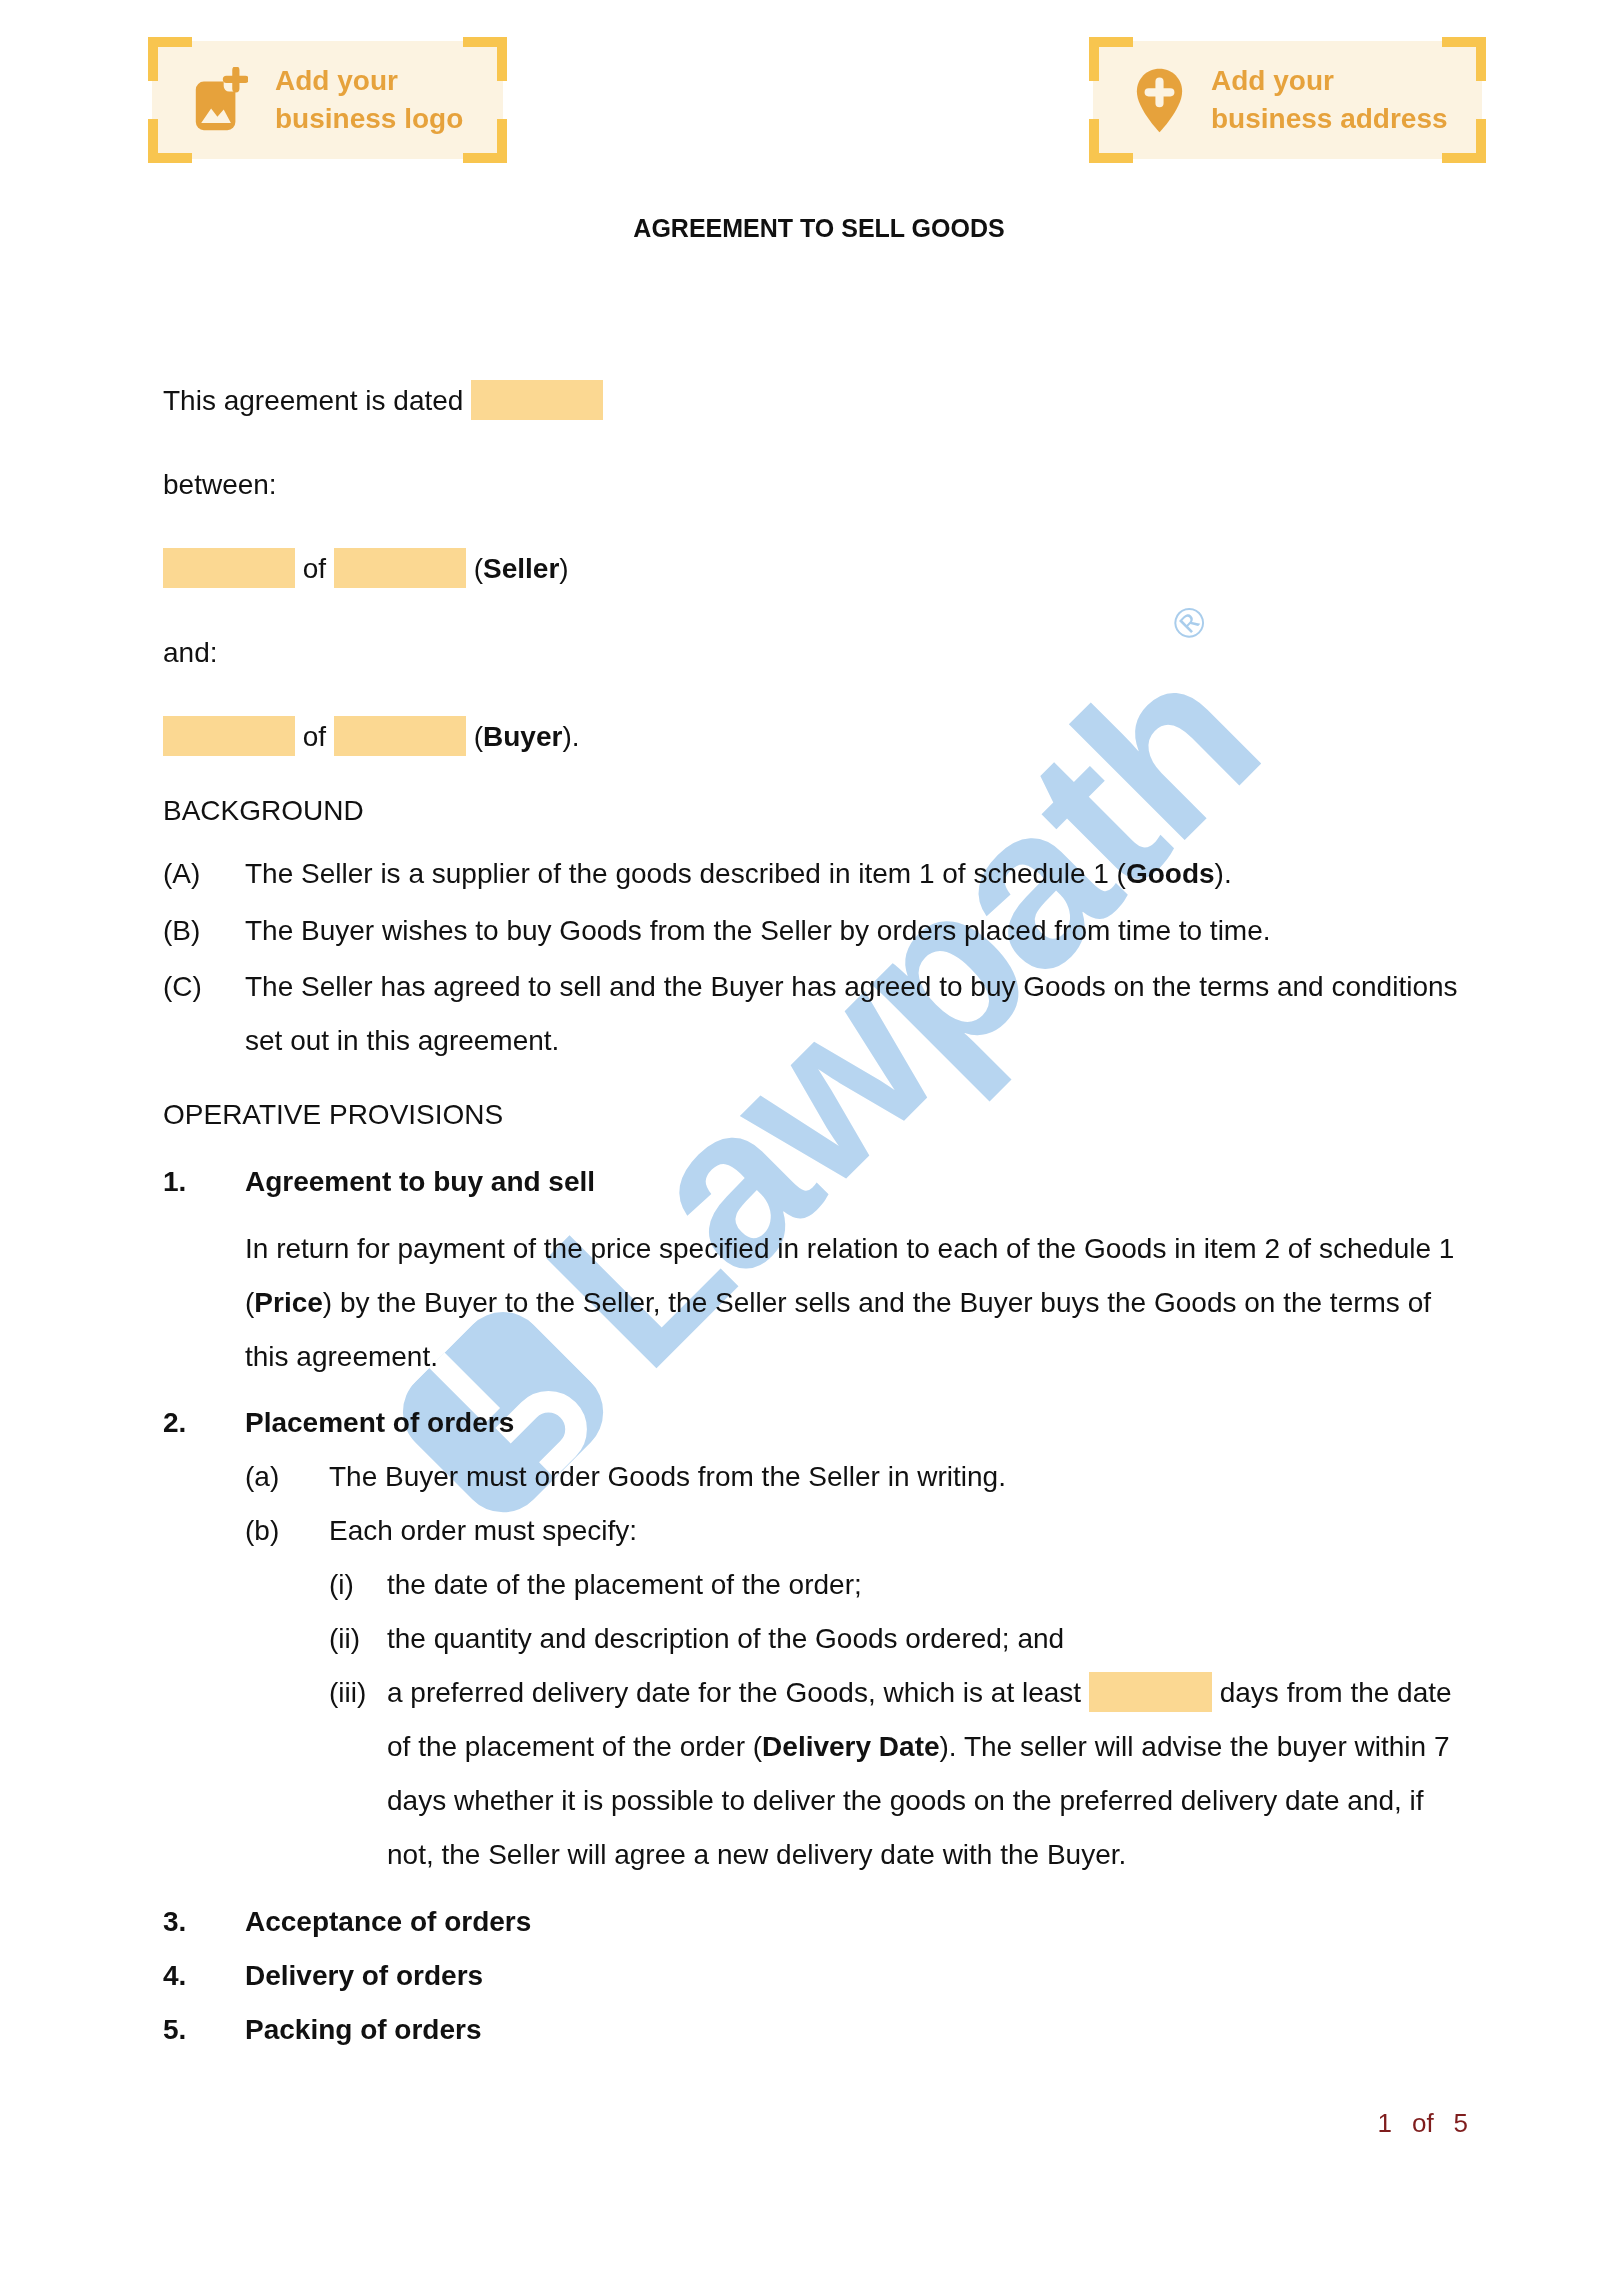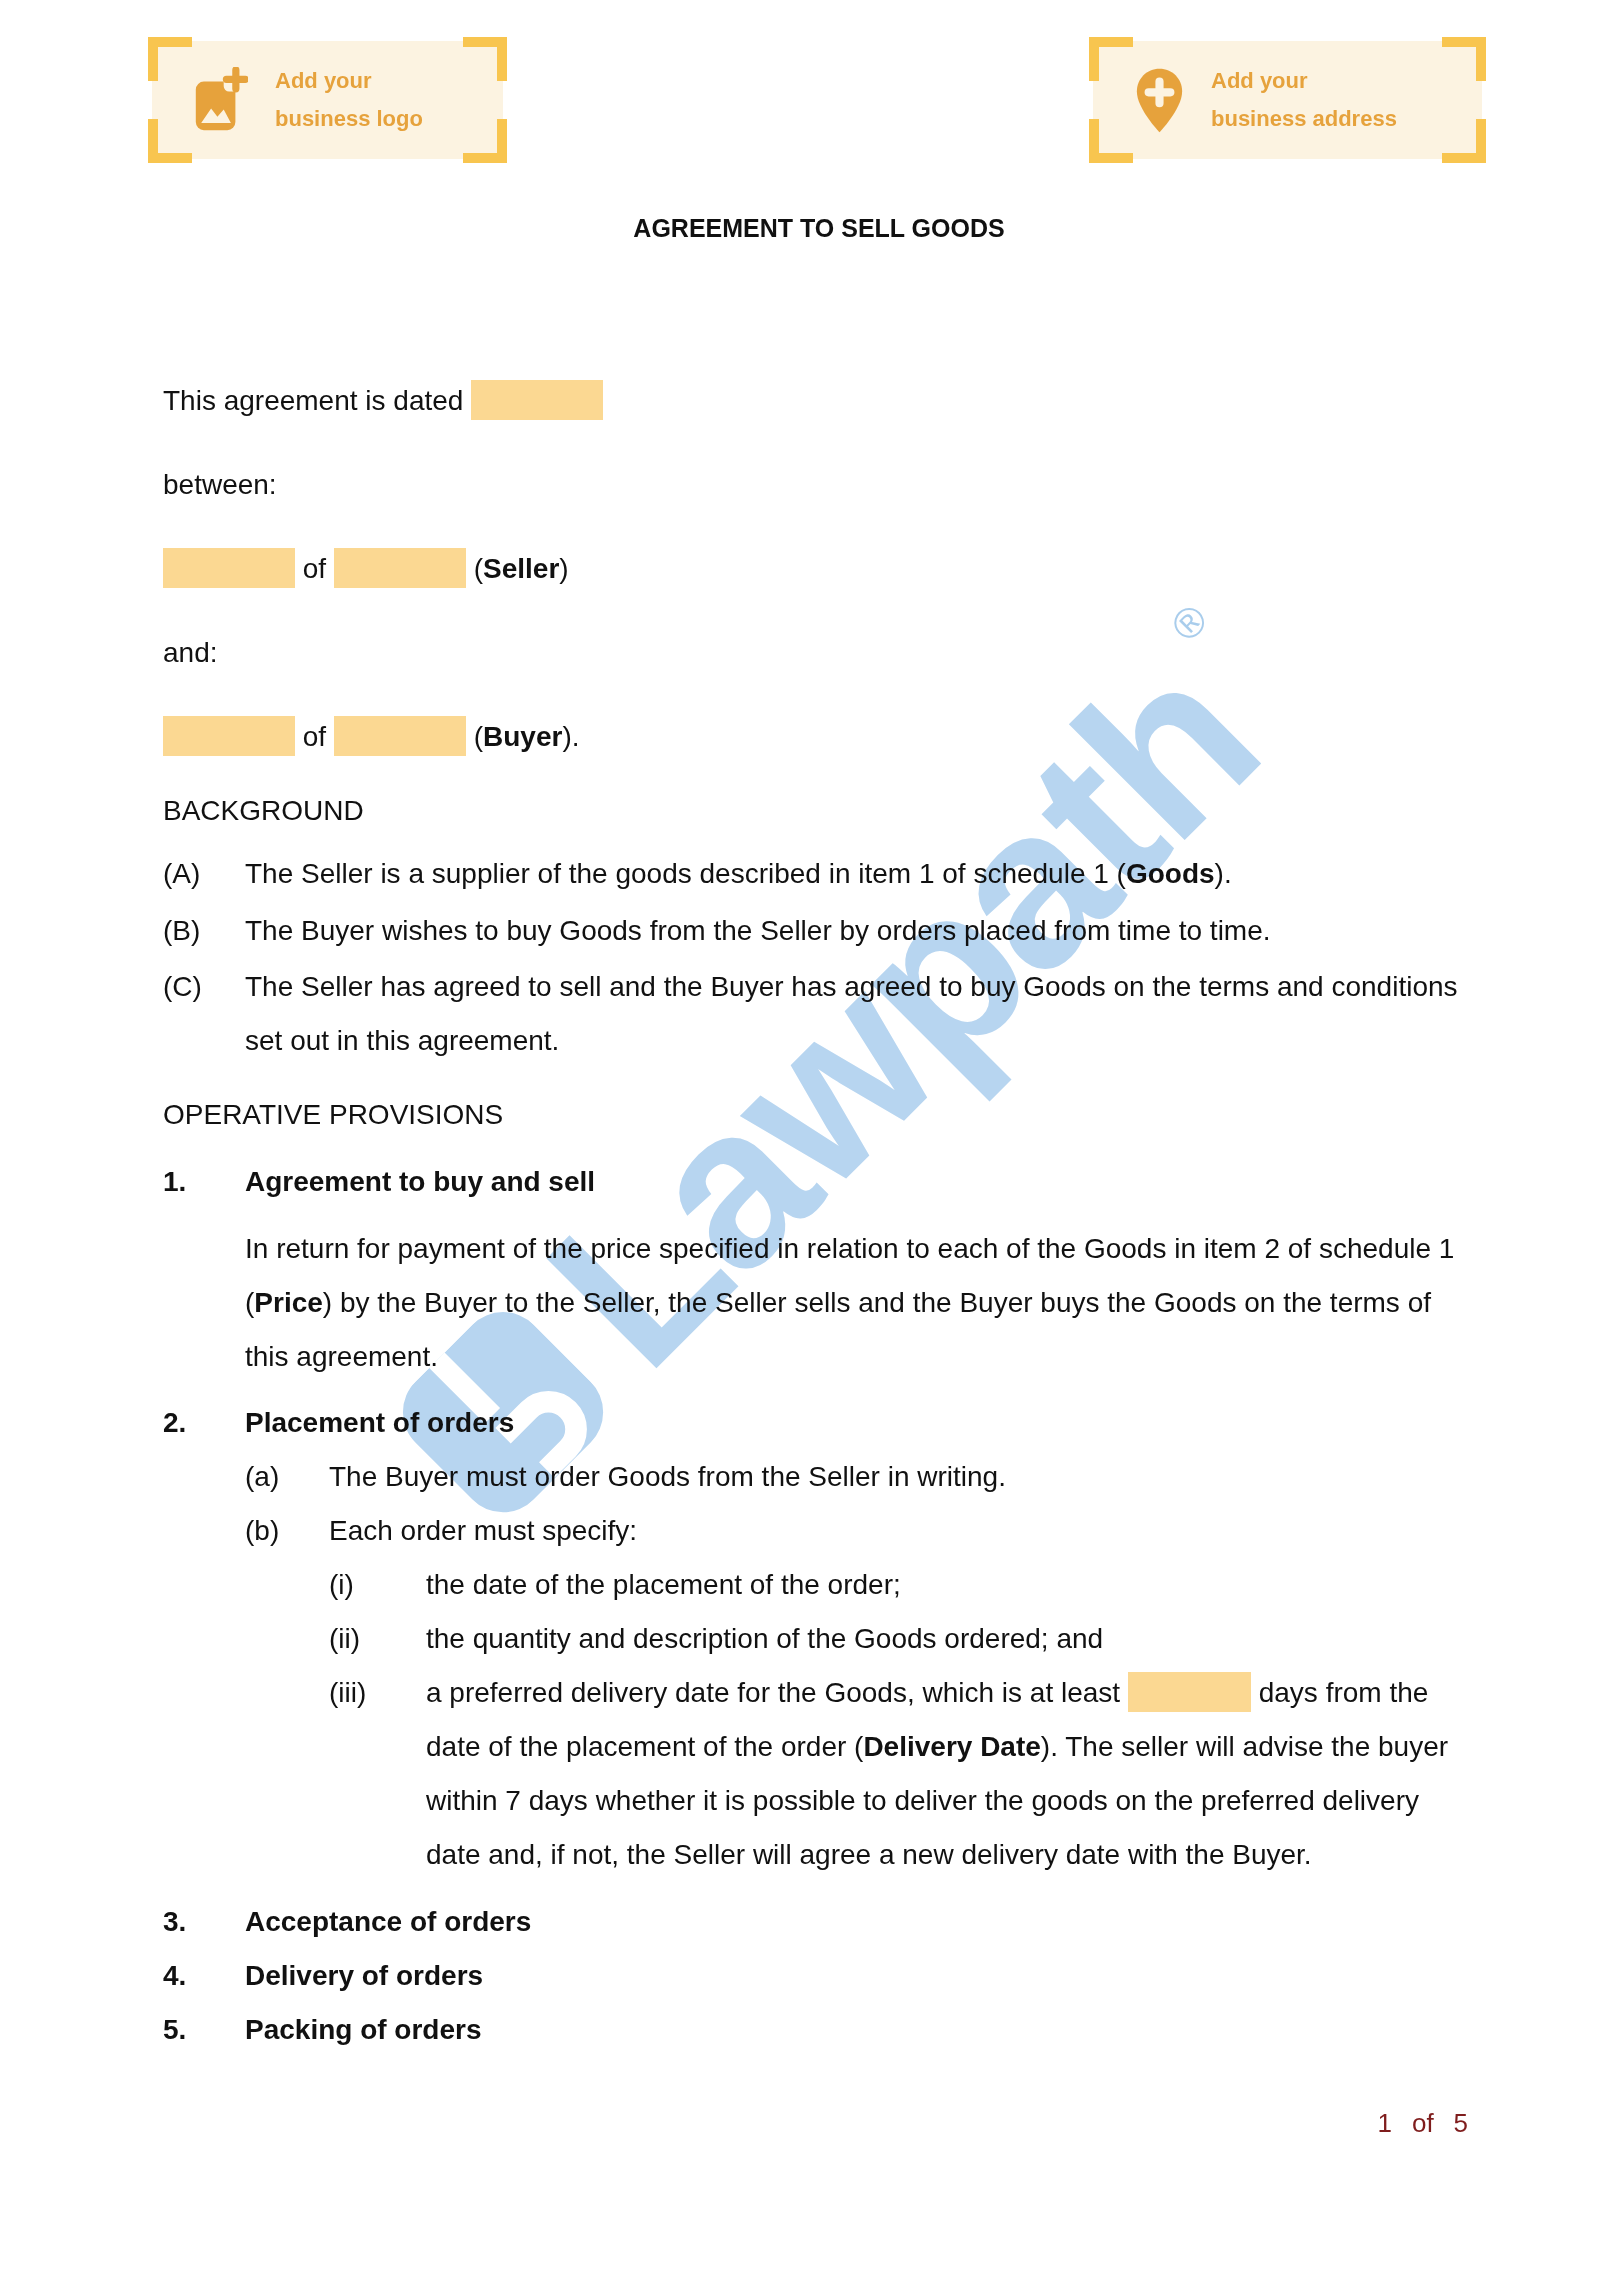--- a/index.html
+++ b/index.html
@@ -24,21 +24,21 @@
     cursor:pointer;
   }
   .widget.logo-w{width:351px;}
   .widget.addr-w{width:389px;}
   .corner{position:absolute;width:34px;height:34px;}
   .corner.tl{top:-3.6px;left:-3.6px;border-top:10px solid #F8C54F;border-left:10px solid #F8C54F;}
   .corner.tr{top:-3.6px;right:-3.6px;border-top:10px solid #F8C54F;border-right:10px solid #F8C54F;}
   .corner.bl{bottom:-3.6px;left:-3.6px;border-bottom:10px solid #F8C54F;border-left:10px solid #F8C54F;}
   .corner.br{bottom:-3.6px;right:-3.6px;border-bottom:10px solid #F8C54F;border-right:10px solid #F8C54F;}
   .w-icon{flex:0 0 auto;margin-right:27px;display:flex;align-items:center;}
-  .w-text{font-size:22px;line-height:38px;font-weight:700;color:#E6A23C;}
+  .w-text{font-size:28px;line-height:38px;font-weight:700;color:#E6A23C;}
   
   .watermark{
     position:absolute;left:278px;top:941px;width:1131px;
     display:flex;align-items:center;gap:41px;
     transform:rotate(-45deg);
     z-index:0;pointer-events:none;
   }
   .wm-icon svg{width:167px;height:167px;display:block;}
   .wm-text{font-size:226px;font-weight:700;color:#B7D5F0;letter-spacing:-5.4px;white-space:nowrap;}
   .wm-reg{font-size:42px;font-weight:400;color:#A9CDEC;align-self:flex-start;margin:34px 0 0 -16.3px;}
@@ -54,21 +54,21 @@
   .alpha{margin-top:2.7px;}
   .caps + .alpha{margin-top:9px;}
   .alpha > .ctxt{margin-left:82px;}
   .clause{margin-top:12.7px;font-weight:700;}
   .clause + .clause{margin-top:0;}
   .clause > .ctxt{margin-left:82px;}
   .body{margin-top:12.7px;margin-left:82px;}
   .sub1{margin-left:82px;margin-top:0;}
   .sub1 > .ctxt{margin-left:84px;}
   .sub2{margin-left:166px;margin-top:0;}
-  .sub2 > .ctxt{margin-left:97px;}
+  .sub2 > .ctxt{margin-left:58px;}
   .ph{
     display:inline-block;width:132px;height:40px;
     background:#FBD892;vertical-align:-10px;
   }
   .ph[data-ph="min-days"]{width:123px;}
   b{font-weight:700;}
   
   .footer{
     position:absolute;top:2108px;right:147px;
     font-size:26px;word-spacing:12.7px;color:#7f1d1d;z-index:2;

